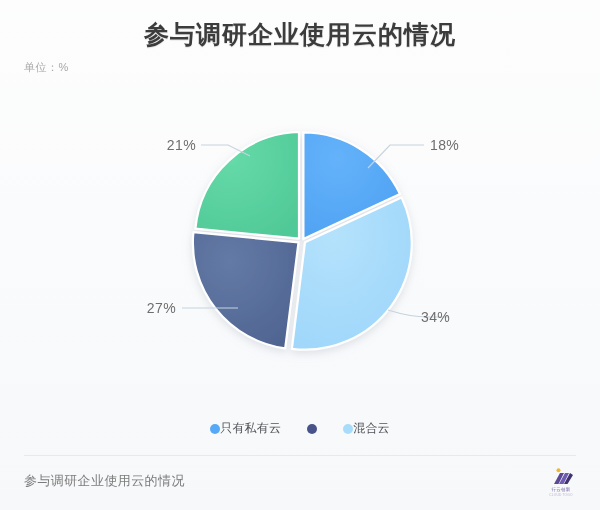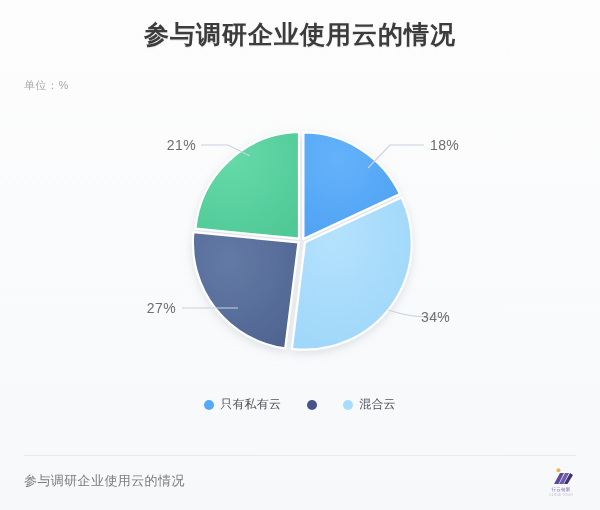--- a/index.html
+++ b/index.html
@@ -30,21 +30,21 @@
     font-size: 25px;
     font-weight: bold;
     color: #3c3c3c;
     letter-spacing: 1px;
     text-shadow: 0 1px 1px rgba(0,0,0,0.10);
     white-space: nowrap;
   }
   #chart-unit {
     position: absolute;
     left: 24px;
-    top: 78px;
+    top: 60px;
     font-size: 11px;
     color: #a8a8a8;
     letter-spacing: 0.5px;
   }
 
   
   #pie-area {
     position: absolute;
     left: 0;
     top: 95px;
@@ -80,22 +80,22 @@
     top: 396px;
     width: 600px;
     display: flex;
     justify-content: center;
     align-items: center;
     gap: 26px;
   }
   .legend-item {
     display: flex;
     align-items: center;
-    gap: 6px;
     white-space: nowrap;
+    margin-top: 24px;
   }
   .legend-dot {
     width: 10px;
     height: 10px;
     border-radius: 50%;
     flex: 0 0 auto;
   }
   .legend-label {
     font-size: 12px;
     color: #4f5257;

